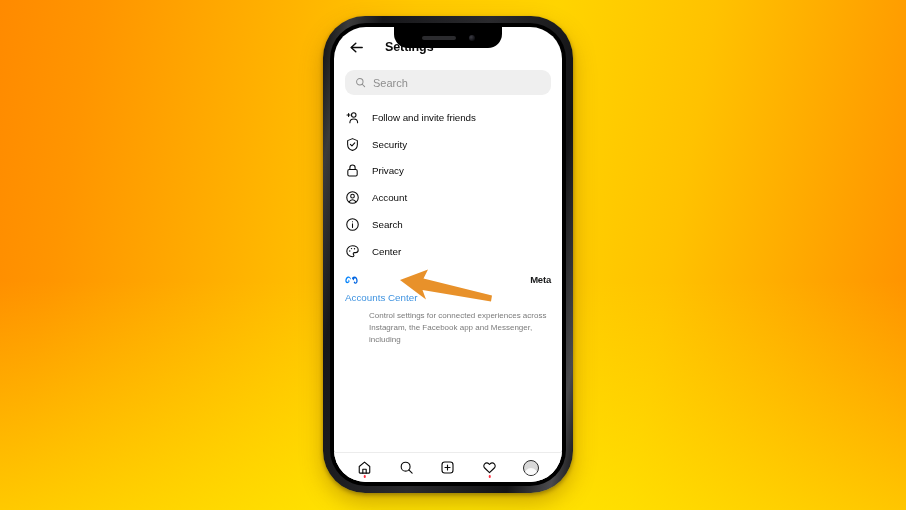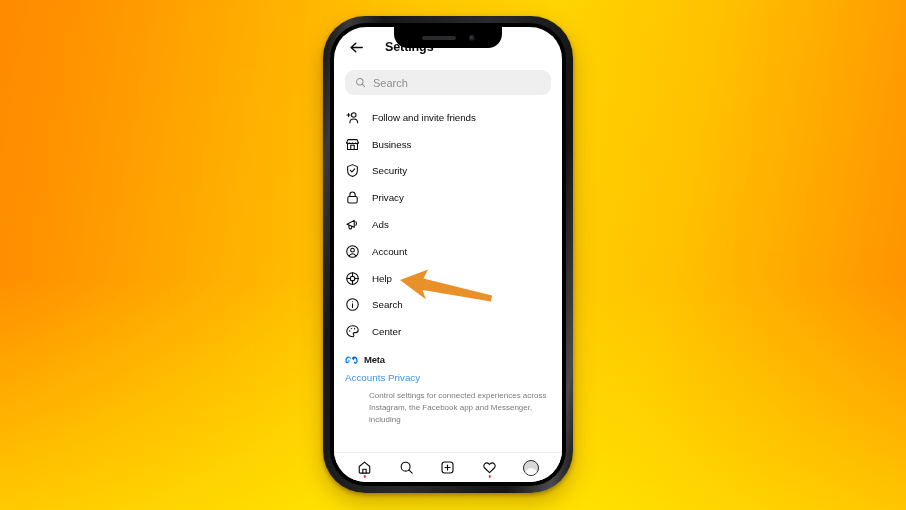--- a/index.html
+++ b/index.html
@@ -78,21 +78,21 @@
   #settings-menu{ padding:0 11px; }
   .menu-row{
     display:flex; align-items:center; gap:12px;
     height:26.8px; cursor:pointer;
   }
   .menu-icon{ width:15px; height:15px; flex:0 0 15px; display:flex; align-items:center; justify-content:center; }
   .menu-label{ font-size:9.8px; color:#0a0a0a; letter-spacing:-0.05px; }
 
   
   #meta-section{ padding:9px 11px 0 11px; border-top:0; }
-  #meta-brand{ display:flex; align-items:center; gap:4px; margin-bottom:7px; }
+  #meta-brand{ display:flex; align-items:center; gap:4px; margin-bottom:7px;justify-content:space-between; }
   #meta-wordmark{ font-size:9.5px; font-weight:700; color:#18191a; letter-spacing:-0.2px; }
   #accounts-center-link{ font-size:9.8px; color:#3f93e0; margin-bottom:7px; cursor:pointer; }
   #accounts-center-desc{ font-size:8px; line-height:1.52; color:#7b7b7b;margin-left:24px; }
 
   
   #bottom-nav{
     position:absolute; left:0; right:0; bottom:0; height:30px;
     background:#fff; border-top:1px solid #ececec;
     display:flex; align-items:center; justify-content:space-around;
     padding:0 10px;
@@ -151,31 +151,20 @@
               <circle cx="14" cy="8" r="3.6"></circle>
                 <path d="M7.8 20.5c0-3.6 2.8-6.1 6.2-6.1s6.2 2.5 6.2 6.1"></path>
               <line x1="3.2" y1="8" x2="8.2" y2="8"></line>
                 <line x1="5.7" y1="5.5" x2="5.7" y2="10.5"></line>
             </svg>
           </span>
           <span class="menu-label">Follow and invite friends</span>
         </div>
 
 
-        <div class="menu-row">
-          <span class="menu-icon">
-            <svg width="15" height="15" viewBox="0 0 24 24" fill="none" stroke="#0a0a0a" stroke-width="1.7" stroke-linecap="round" stroke-linejoin="round">
-              <path d="M4 9.5V20h16V9.5"></path>
-                <path d="M2.6 9.5 4.6 4.2h14.8l2 5.3"></path>
-              <path d="M2.6 9.5a3 3 0 0 0 4.7 0 3 3 0 0 0 4.7 0 3 3 0 0 0 4.7 0 3 3 0 0 0 4.7 0"></path>
-              <rect x="9.2" y="13.2" width="5.6" height="6.8"></rect>
-            </svg>
-          </span>
-          <span class="menu-label">Business</span>
-        </div>
 
         <div class="menu-row">
           <span class="menu-icon">
             <svg width="15" height="15" viewBox="0 0 24 24" fill="none" stroke="#0a0a0a" stroke-width="1.7" stroke-linecap="round" stroke-linejoin="round">
               <path d="M12 2.6 4.2 5.8v6.1c0 4.8 3.2 8.3 7.8 9.5 4.6-1.2 7.8-4.7 7.8-9.5V5.8z"></path>
               <polyline points="8.6,11.8 11.1,14.3 15.6,9.4"></polyline>
             </svg>
           </span>
           <span class="menu-label">Security</span>
         </div>
@@ -183,55 +172,32 @@
         <div class="menu-row">
           <span class="menu-icon">
             <svg width="15" height="15" viewBox="0 0 24 24" fill="none" stroke="#0a0a0a" stroke-width="1.7" stroke-linecap="round" stroke-linejoin="round">
               <rect x="4.5" y="10.5" width="15" height="10.2" rx="2.2"></rect>
               <path d="M7.8 10.5V7.4a4.2 4.2 0 0 1 8.4 0v3.1"></path>
             </svg>
           </span>
           <span class="menu-label">Privacy</span>
         </div>
 
-        <div class="menu-row">
-          <span class="menu-icon">
-            <svg width="15" height="15" viewBox="0 0 24 24" fill="none" stroke="#0a0a0a" stroke-width="1.7" stroke-linecap="round" stroke-linejoin="round">
-              <path d="M3.2 11.6 14.8 5.4v10.9L3.2 11.6z"></path>
-              <path d="M6.4 13.4v3.9a2.2 2.2 0 0 0 4.3 0v-2.1"></path>
-              <path d="M17.4 7.6c1.2 1.2 1.2 4.4 0 5.6"></path>
-            </svg>
-          </span>
-          <span class="menu-label">Ads</span>
-        </div>
 
         <div class="menu-row">
           <span class="menu-icon">
             <svg width="15" height="15" viewBox="0 0 24 24" fill="none" stroke="#0a0a0a" stroke-width="1.7" stroke-linecap="round" stroke-linejoin="round">
               <circle cx="12" cy="12" r="9.2"></circle>
                 <circle cx="12" cy="9.8" r="2.9"></circle>
               <path d="M6.6 19.2c1-2.4 3-3.7 5.4-3.7s4.4 1.3 5.4 3.7"></path>
             </svg>
           </span>
           <span class="menu-label">Account</span>
         </div>
 
-        <div class="menu-row">
-          <span class="menu-icon">
-            <svg width="15" height="15" viewBox="0 0 24 24" fill="none" stroke="#0a0a0a" stroke-width="1.7" stroke-linecap="round" stroke-linejoin="round">
-              <circle cx="12" cy="12" r="9.2"></circle>
-                <circle cx="12" cy="12" r="3.7"></circle>
-              <line x1="12" y1="2.8" x2="12" y2="8.3"></line>
-                <line x1="12" y1="15.7" x2="12" y2="21.2"></line>
-              <line x1="2.8" y1="12" x2="8.3" y2="12"></line>
-                <line x1="15.7" y1="12" x2="21.2" y2="12"></line>
-            </svg>
-          </span>
-          <span class="menu-label">Help</span>
-        </div>
 
         <div class="menu-row">
           <span class="menu-icon">
             <svg width="15" height="15" viewBox="0 0 24 24" fill="none" stroke="#0a0a0a" stroke-width="1.7" stroke-linecap="round" stroke-linejoin="round">
               <circle cx="12" cy="12" r="9.2"></circle>
                 <line x1="12" y1="11" x2="12" y2="16.6"></line>
               <circle cx="12" cy="7.6" r="0.9" fill="#0a0a0a" stroke="none"></circle>
             </svg>
           </span>
           <span class="menu-label">Search</span>
@@ -251,21 +217,21 @@
       </div>
 
       <div id="meta-section">
         <div id="meta-brand">
           <svg width="15" height="11" viewBox="0 0 36 22">
             <path d="M3.6 15.4c0-4.2 2.1-8.6 5.1-8.6 1.8 0 3.1 1.2 4.9 3.9 -1.7 2.6-2.9 4.4-4.5 4.4-1.1 0-1.8-.9-1.8-2.5 0-.6.1-1.3.3-2 .4 1.9 1.1 2.9 2.1 2.9 1.6 0 2.8-2.3 4.5-5.1C11.9 5.5 10.2 3.9 8 3.9 4 3.9 .8 8.5 .8 14c0 3.6 1.8 5.9 4.6 5.9 2.3 0 3.9-1.3 5.7-4.1l-1.6-2.2c-1.4 2.2-2.3 3-3.4 3-1.5 0-2.5-1.3-2.5-3.6z" fill="#0081FB"></path>
             <path d="M21.9 3.9c-2.3 0-4.1 1.7-5.4 4.1 1.2 1.7 2.2 3.4 3.5 5.6l.6-1c1.8-3 2.3-4.6 3.5-4.6 1.8 0 3.1 2.6 3.1 6.3 0 2.4-.8 3.6-2.1 3.6-1.1 0-1.9-.9-2.8-2.5l-1.5 2.5c1.3 2.2 2.7 3.1 4.5 3.1 3.1 0 5-2.5 5-6.8 0-5.2-2.6-10.3-8.4-10.3z" fill="#0064E1"></path>
           </svg>
           <span id="meta-wordmark">Meta</span>
         </div>
-        <div id="accounts-center-link">Accounts Privacy</div>
+        <div id="accounts-center-link">Accounts Center</div>
         <div id="accounts-center-desc">Control settings for connected experiences across Instagram, the Facebook app and Messenger, including</div>
       </div>
 
       <div id="bottom-nav">
         <div class="nav-item">
           <svg width="15" height="15" viewBox="0 0 24 24" fill="none" stroke="#0a0a0a" stroke-width="1.8" stroke-linecap="round" stroke-linejoin="round">
             <path d="M3.6 10.4 12 3.4l8.4 7v9.3a1.3 1.3 0 0 1-1.3 1.3H4.9a1.3 1.3 0 0 1-1.3-1.3z"></path>
             <path d="M9.3 21v-6.2h5.4V21"></path>
           </svg>
           <span class="nav-dot"></span>

